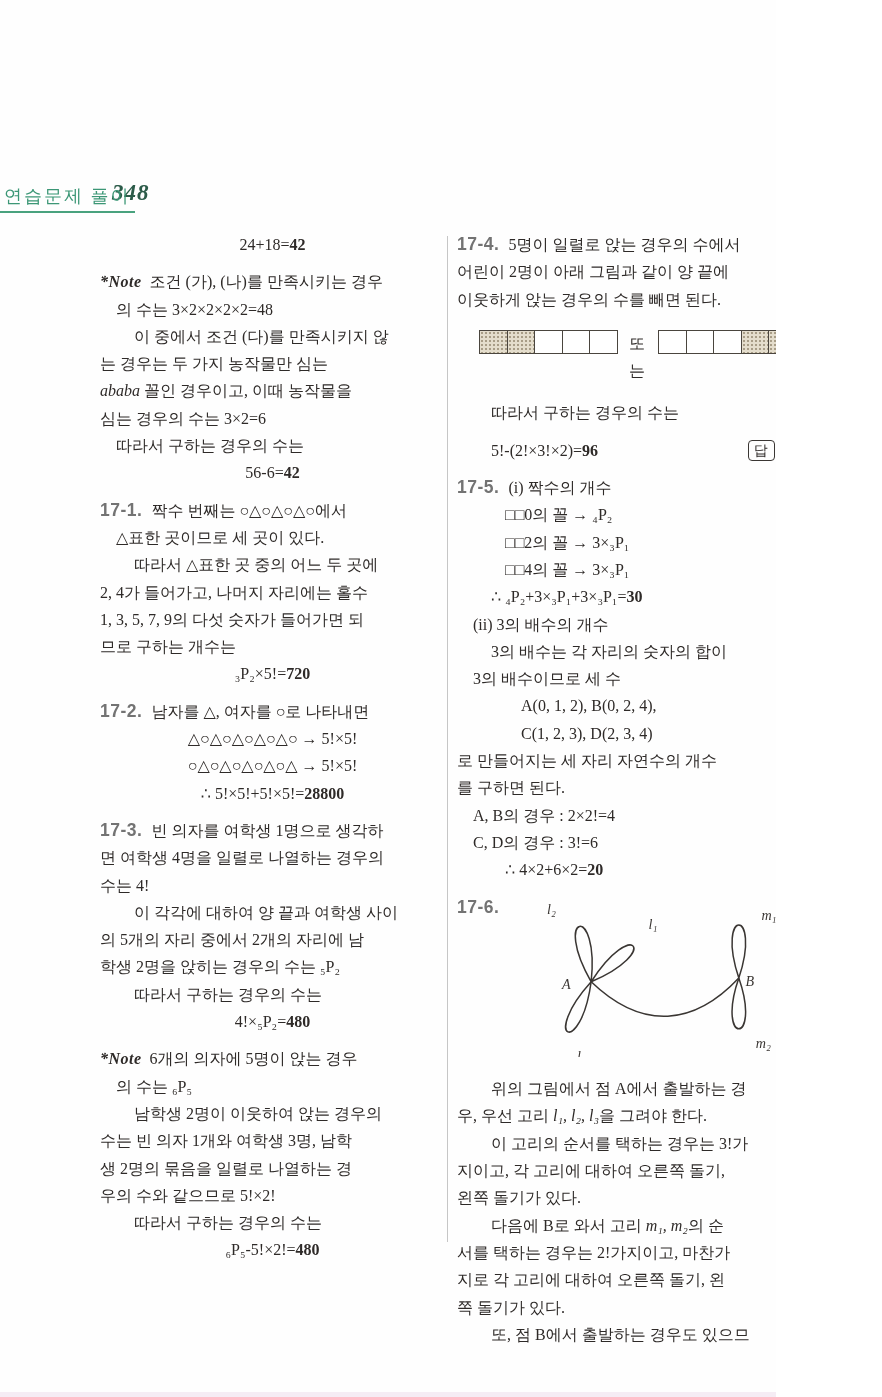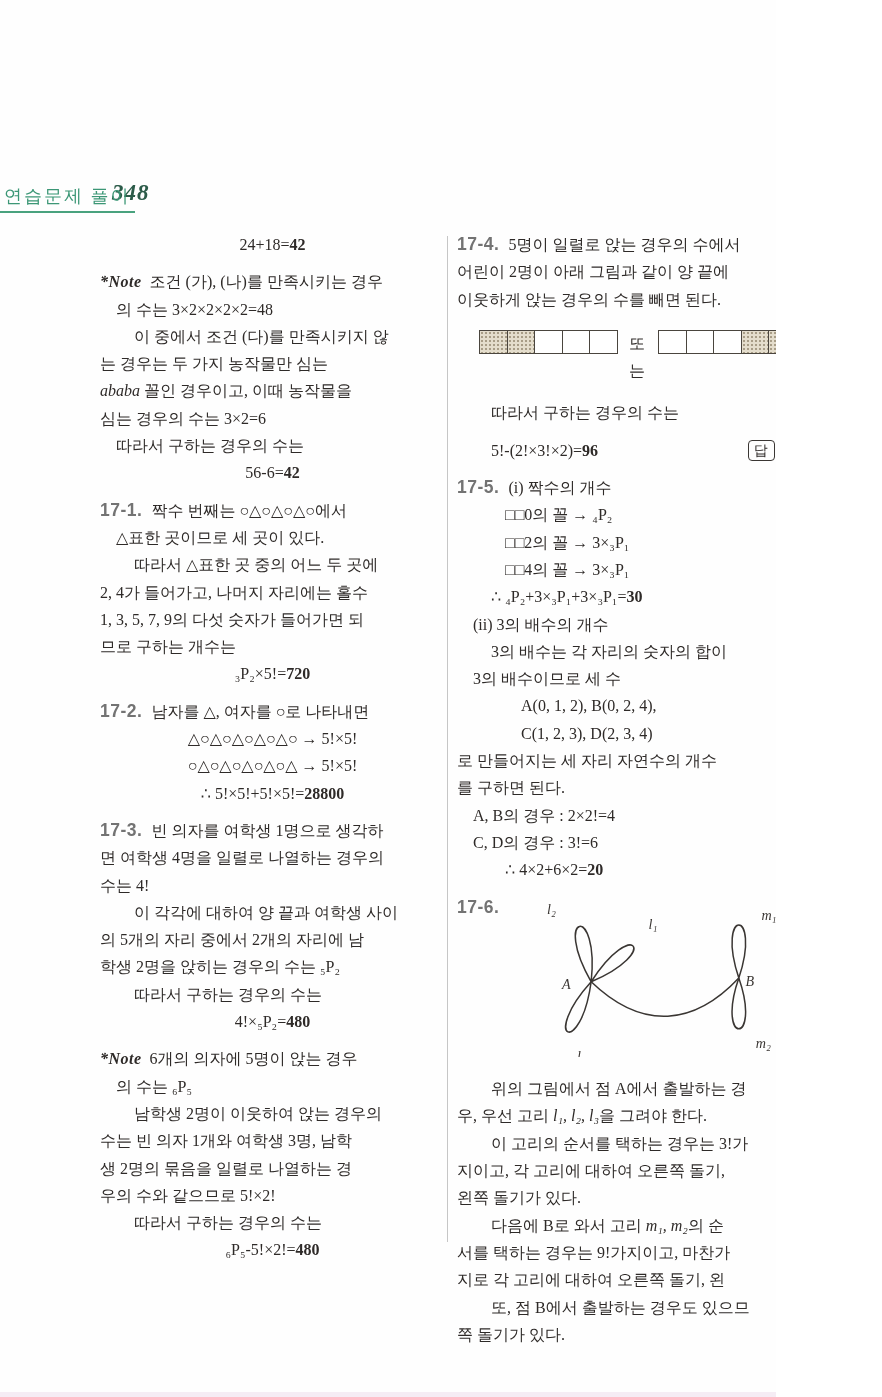--- a/index.html
+++ b/index.html
@@ -187,20 +187,20 @@
     </svg>
   </div>
 </div>
       <div class="block b-eq">
         <div class="line ind-i2"><span>위의 그림에서 점 A에서 출발하는 경</span></div>
         <div class="line ind-i0"><span>우, 우선 고리 </span><span class="seg-i">l₁, l₂, l₃</span><span>을 그려야 한다.</span></div>
         <div class="line ind-i2"><span>이 고리의 순서를 택하는 경우는 3!가</span></div>
         <div class="line ind-i0"><span>지이고, 각 고리에 대하여 오른쪽 돌기,</span></div>
         <div class="line ind-i0"><span>왼쪽 돌기가 있다.</span></div>
         <div class="line ind-i2"><span>다음에 B로 와서 고리 </span><span class="seg-i">m₁, m₂</span><span>의 순</span></div>
-        <div class="line ind-i0"><span>서를 택하는 경우는 9!가지이고, 마찬가</span></div>
+        <div class="line ind-i0"><span>서를 택하는 경우는 2!가지이고, 마찬가</span></div>
         <div class="line ind-i0"><span>지로 각 고리에 대하여 오른쪽 돌기, 왼</span></div>
+        <div class="line ind-i0"><span>쪽 돌기가 있다.</span></div>
         <div class="line ind-i2"><span>또, 점 B에서 출발하는 경우도 있으므</span></div>
-        <div class="line ind-i0"><span>쪽 돌기가 있다.</span></div>
       </div>
     </div>
   <div class="bottom-edge"></div>
 </div>
 
 </body></html>

